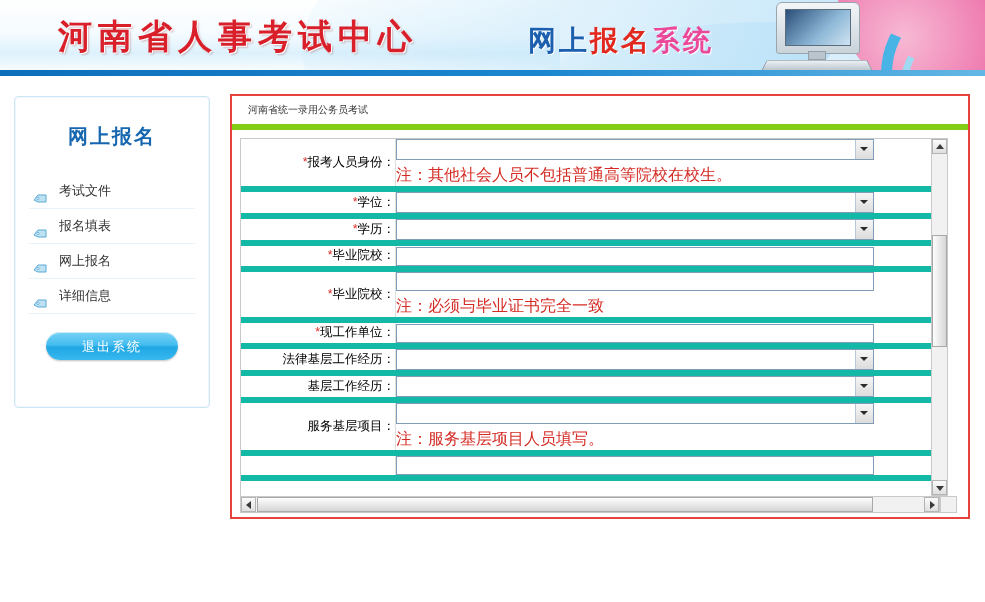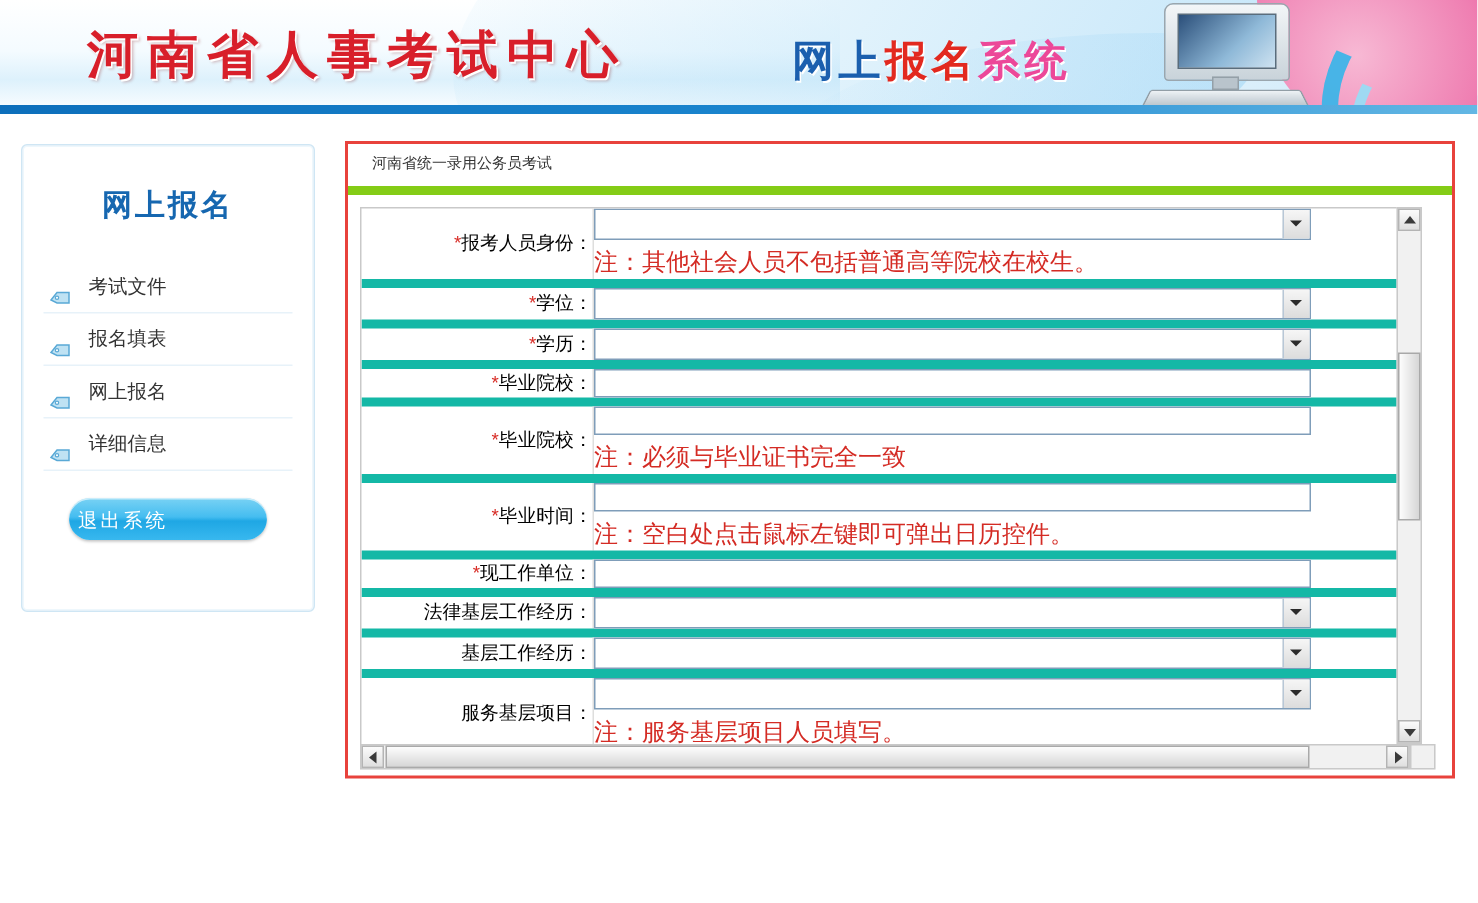--- a/index.html
+++ b/index.html
@@ -193,21 +193,21 @@
     width: 14px; height: 12px;
   }
   .logout-wrap { margin-top: 18px; text-align: center; }
   .logout-btn {
     display: inline-block;
     width: 132px; height: 28px;
     line-height: 28px;
     font-size: 13px;
     color: #ffffff;
     letter-spacing: 2px;
-    text-align: left;
+    text-align: center;
     border: none;
     border-radius: 14px;
     background: linear-gradient(to bottom, #79d2f4 0%, #45bdf0 45%, #1fa7e4 55%, #38b8ef 100%);
     box-shadow: 0 1px 2px rgba(0,0,0,.25), 0 1px 0 rgba(255,255,255,.6) inset;
     cursor: pointer;
     font-family: "Liberation Sans", sans-serif;
   }
 
   
   .right-panel {
@@ -524,27 +524,20 @@
               </tr>
 
               <tr>
                 <td class="lbl"><span class="star">*</span><span>毕业院校：</span></td>
                 <td class="fld">
                   <input class="inp" type="text" value="" style="">
                   <div class="note">注：必须与毕业证书完全一致</div>
                 </td>
               </tr>
 
-              <tr>
-                <td class="lbl"><span class="star">*</span><span>毕业时间：</span></td>
-                <td class="fld">
-                  <input class="inp" type="text" value="" style="">
-                  <div class="note">注：空白处点击鼠标左键即可弹出日历控件。</div>
-                </td>
-              </tr>
 
               <tr>
                 <td class="lbl"><span class="star">*</span><span>现工作单位：</span></td>
                 <td class="fld">
                   <input class="inp" type="text" value="" style="">
                 </td>
               </tr>
 
               <tr>
                 <td class="lbl"><span>法律基层工作经历：</span></td>

